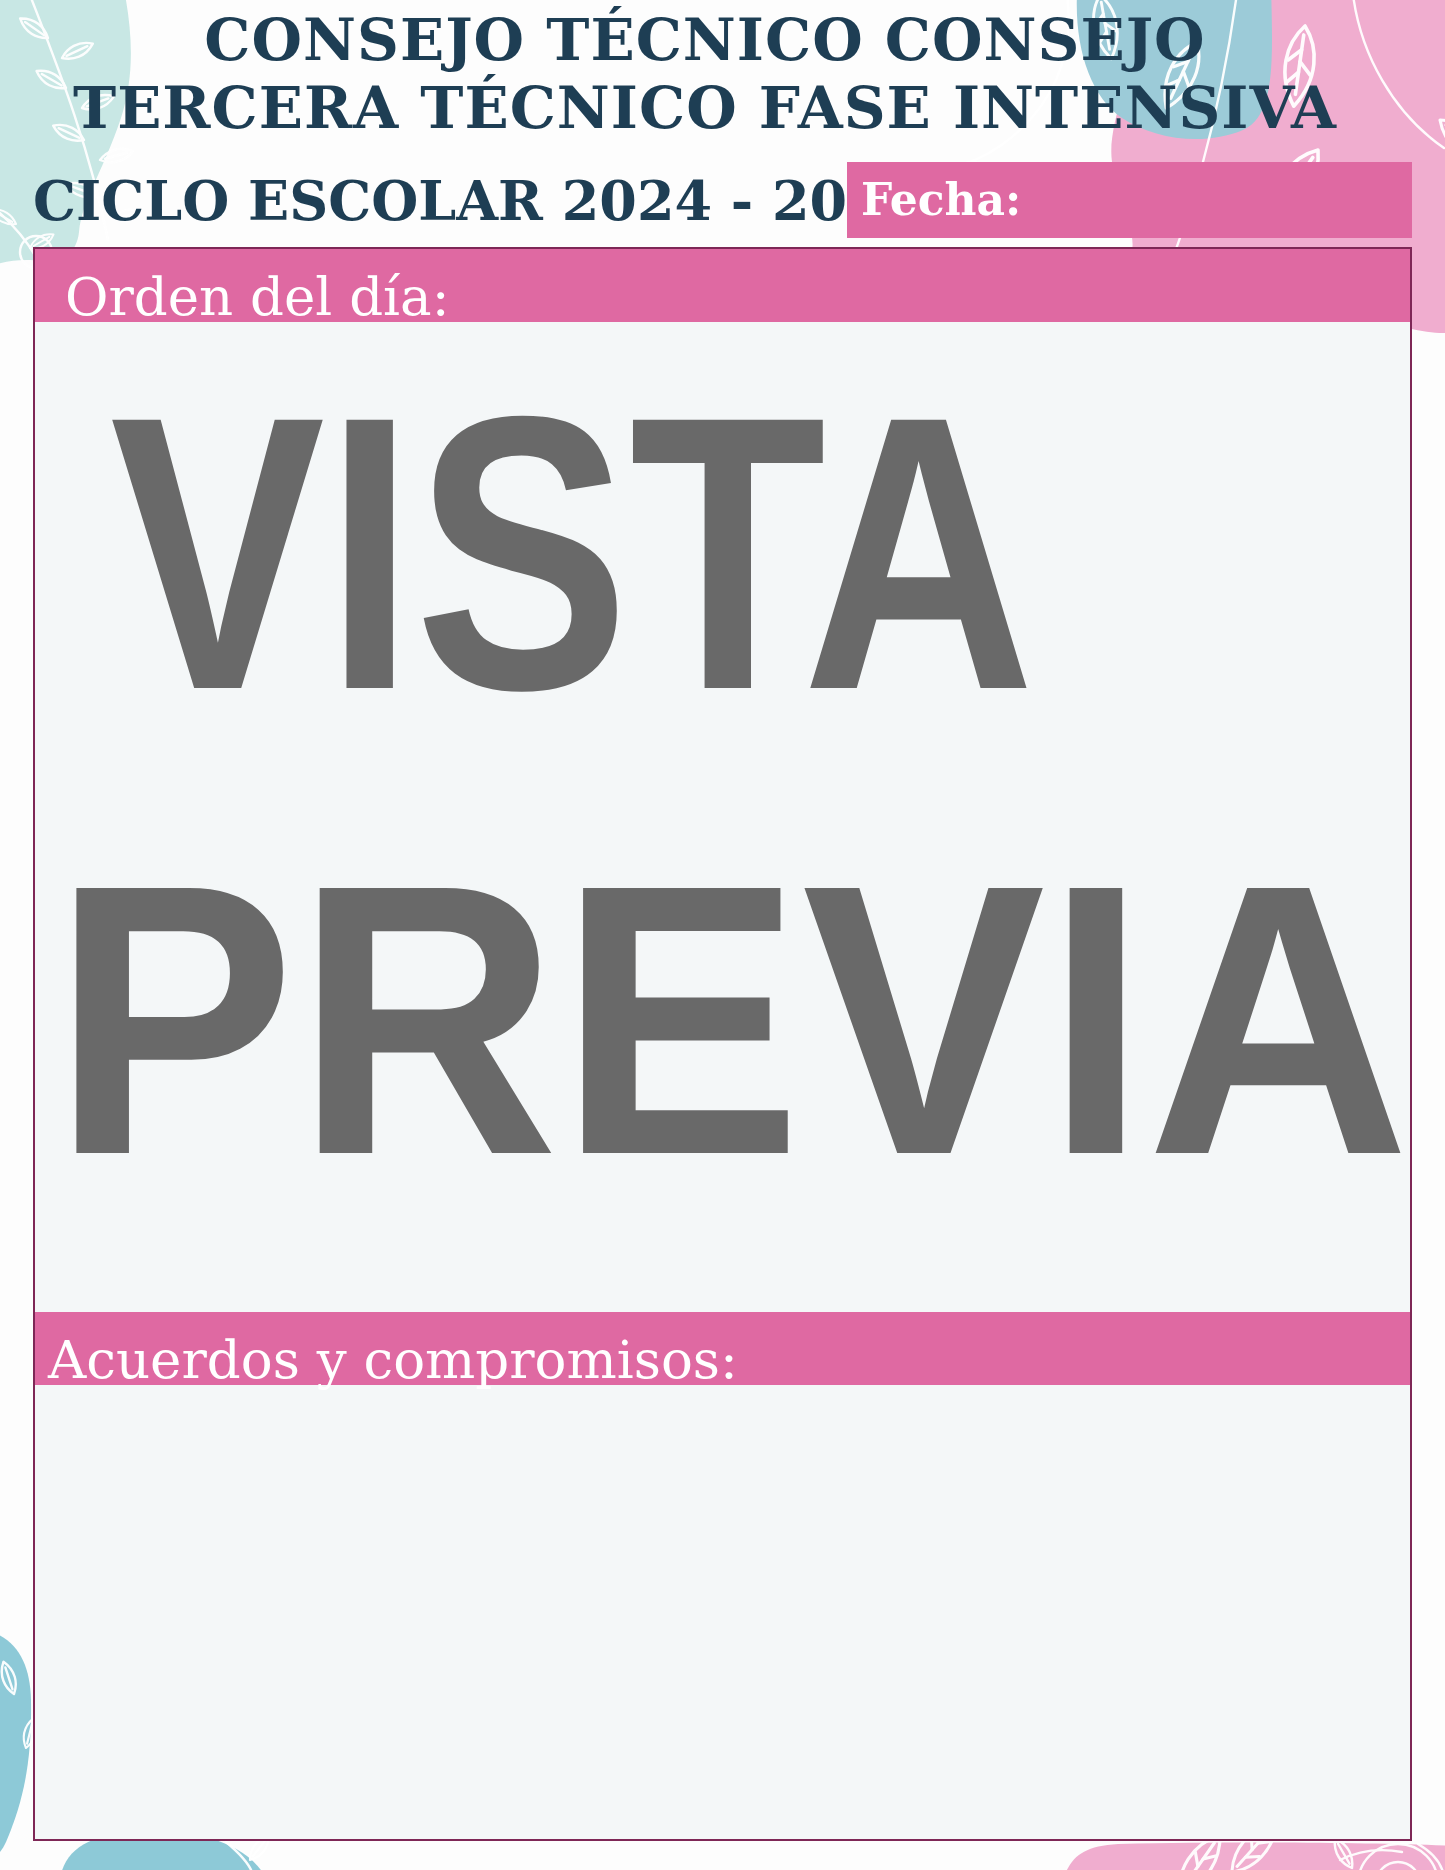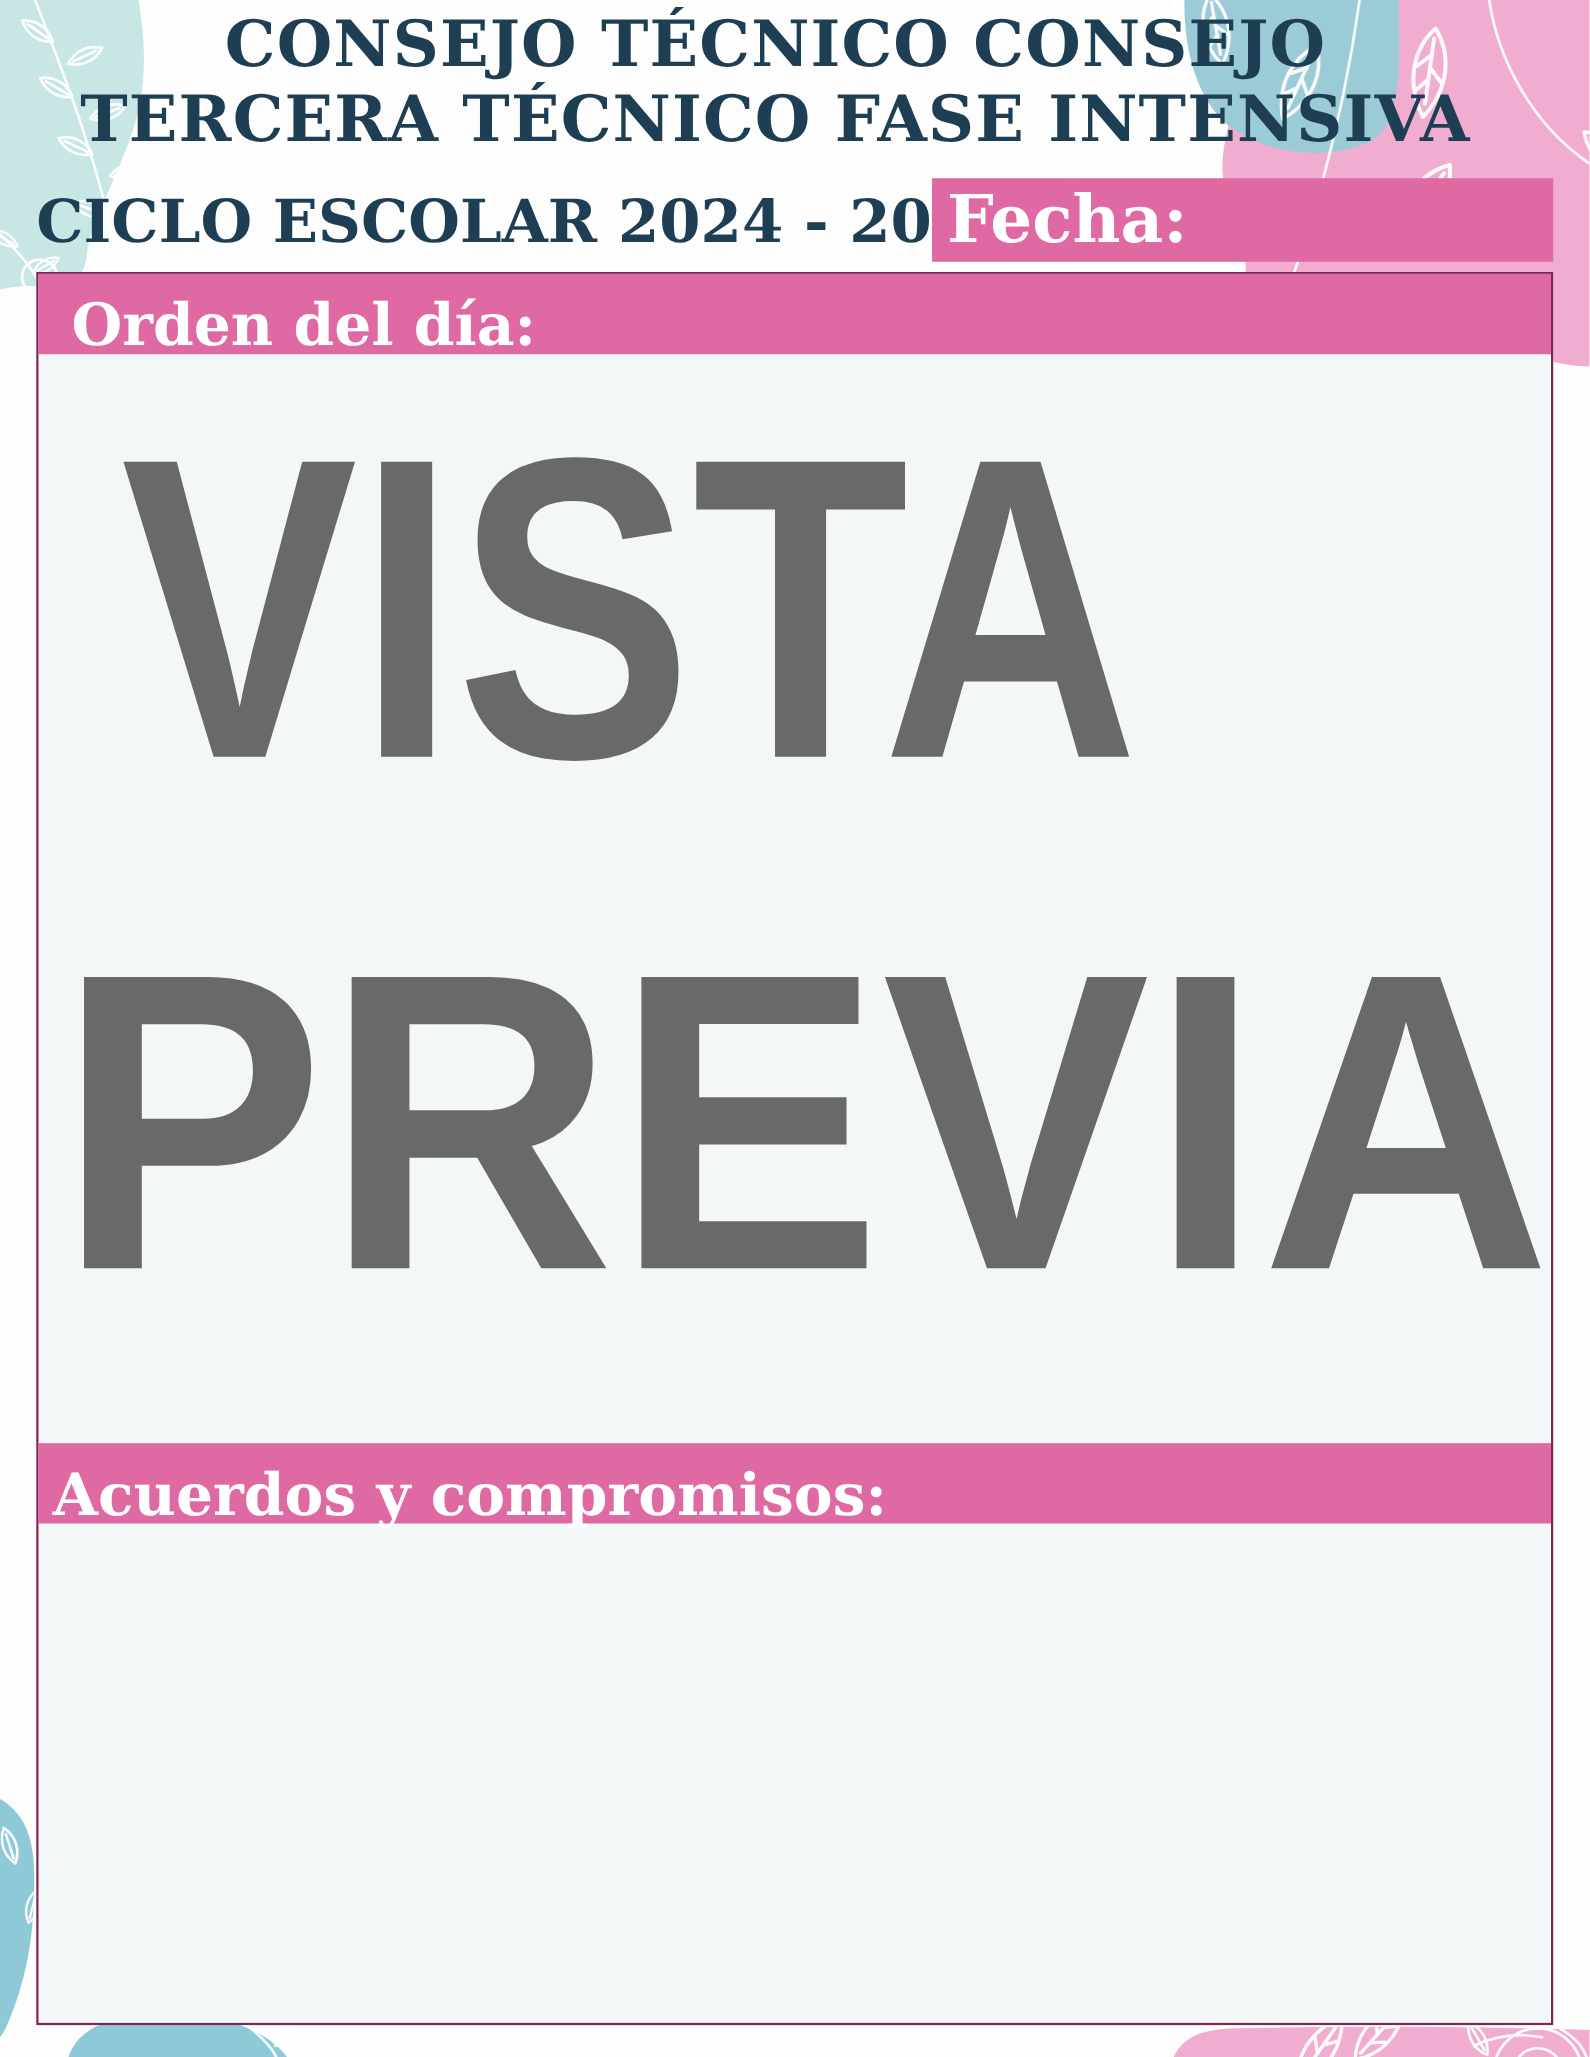--- a/index.html
+++ b/index.html
@@ -18,30 +18,30 @@
 
   
   .title{position:absolute;left:0;top:6px;width:1410px;z-index:2;
          text-align:center;color:var(--navy,#1e3e54);
          font-size:58px;line-height:68px;font-weight:bold;letter-spacing:1px;}
   .cycle{position:absolute;left:33px;top:174px;z-index:2;
          color:var(--navy,#1e3e54);font-size:54px;line-height:54px;font-weight:bold;}
   .fecha-box{position:absolute;left:847px;top:162px;width:565px;height:76px;z-index:2;
          background:var(--pink-bar,#df69a2);box-sizing:border-box;
          padding:10px 0 0 14px;}
-  .fecha-box .lbl{color:#fff;font-size:60px;line-height:56px;font-weight:bold;}
+  .fecha-box .lbl{color:#fff;font-size:44px;line-height:56px;font-weight:bold;}
   .fecha-value{display:inline-block;min-width:380px;height:56px;vertical-align:top;}
 
   
   .main-box{position:absolute;left:33px;top:247px;width:1379px;height:1594px;z-index:1;
             box-sizing:border-box;border:2px solid var(--border-maroon,#7e2756);
             background:var(--box-bg,#f4f7f8);}
   .bar{position:absolute;left:0;right:0;background:var(--pink-bar,#df69a2);
        box-sizing:border-box;padding:21px 0 0 30px;overflow:visible;}
-  .bar span{color:#fff;font-size:53px;line-height:53px;font-weight:bold;white-space:nowrap;}
+  .bar span{color:#fff;font-size:53px;line-height:53px;font-weight:normal;white-space:nowrap;}
   .bar1{top:0;height:73px;}
   .bar2{top:531px;height:77px;}
   .bar3{top:1063px;height:73px;padding-left:13px;}
   .fill-area{position:absolute;left:0;right:0;}
   .area1{top:73px;height:458px;}
   .area2{top:608px;height:455px;}
   .area3{top:1136px;height:454px;}
 
   
   .wm{position:absolute;overflow:visible;}

